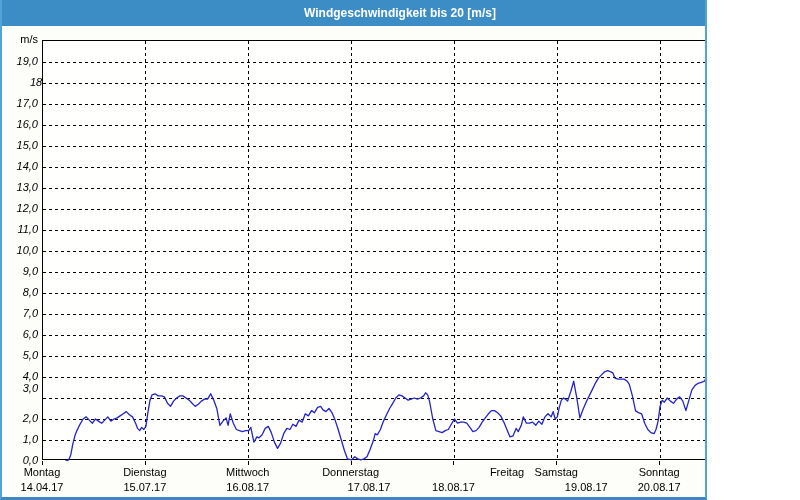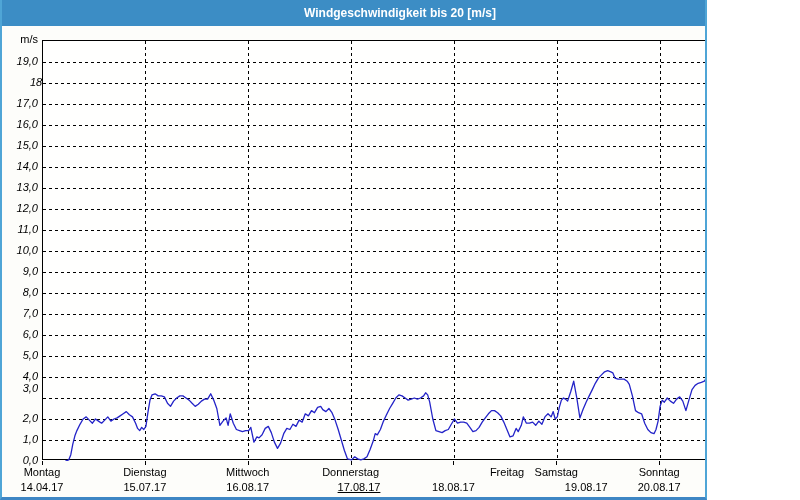--- a/index.html
+++ b/index.html
@@ -121,21 +121,21 @@
       <div class="xtick" style="left: 760px;"></div>
     </div>
   <div id="xlabels">
       <div class="xday" style="left: 40px;">Montag</div>
       <div class="xdate" style="left: 40px;">14.04.17</div>
       <div class="xday" style="left: 142.857px;">Dienstag</div>
       <div class="xdate" style="left: 142.857px;">15.07.17</div>
       <div class="xday" style="left: 245.714px;">Mittwoch</div>
       <div class="xdate" style="left: 245.714px;">16.08.17</div>
       <div class="xday" style="left: 348.571px;">Donnerstag</div>
-      <div class="xdate" style="left: 357px; text-decoration: underline;">17.08.17</div>
+      <div class="xdate" style="left: 367px;">17.08.17</div>
       <div class="xday" style="left: 477px; margin-left: 28px;">Freitag</div>
       <div class="xdate" style="left: 451.429px;">18.08.17</div>
       <div class="xday" style="left: 554.286px;">Samstag</div>
       <div class="xdate" style="left: 554.286px; margin-left: 30px;">19.08.17</div>
       <div class="xday" style="left: 657.143px;">Sonntag</div>
       <div class="xdate" style="left: 657.143px;">20.08.17</div>
     </div>
 </div>
 
 </body></html>

